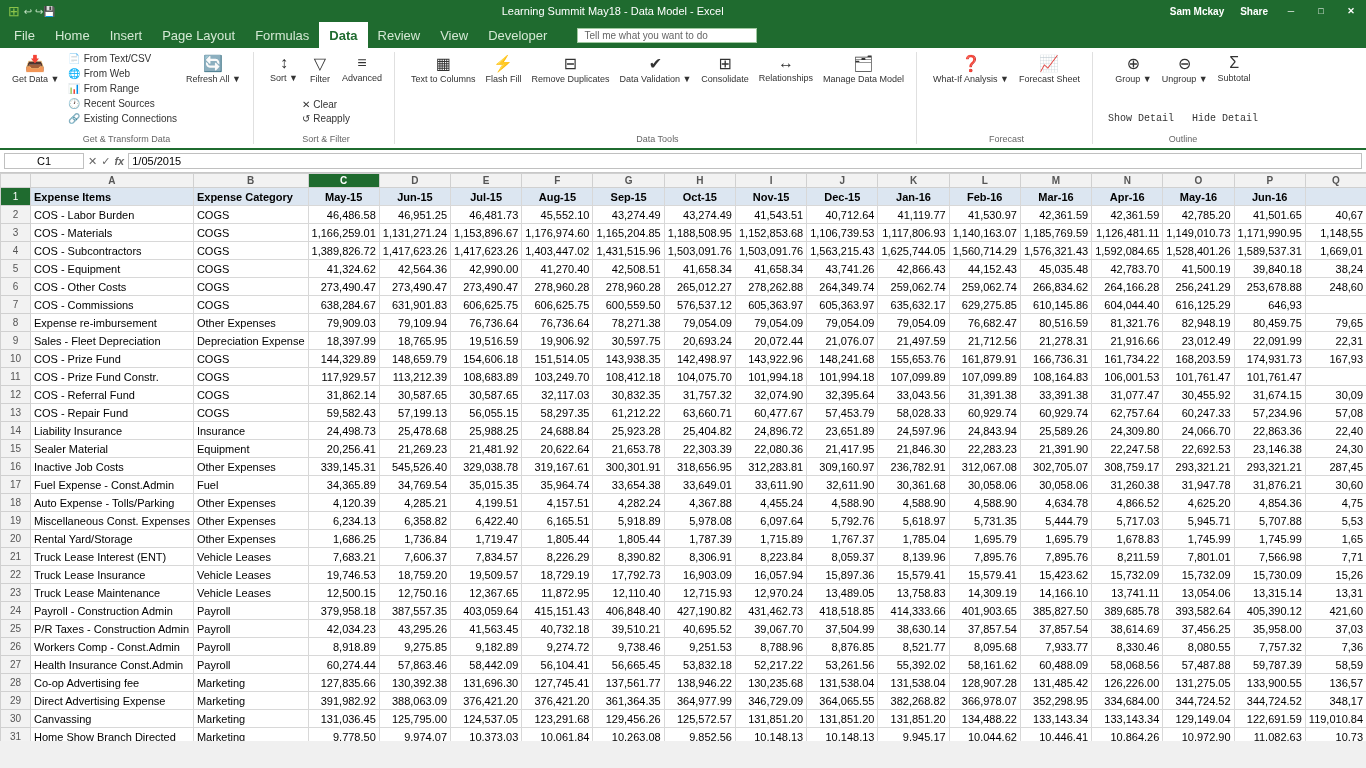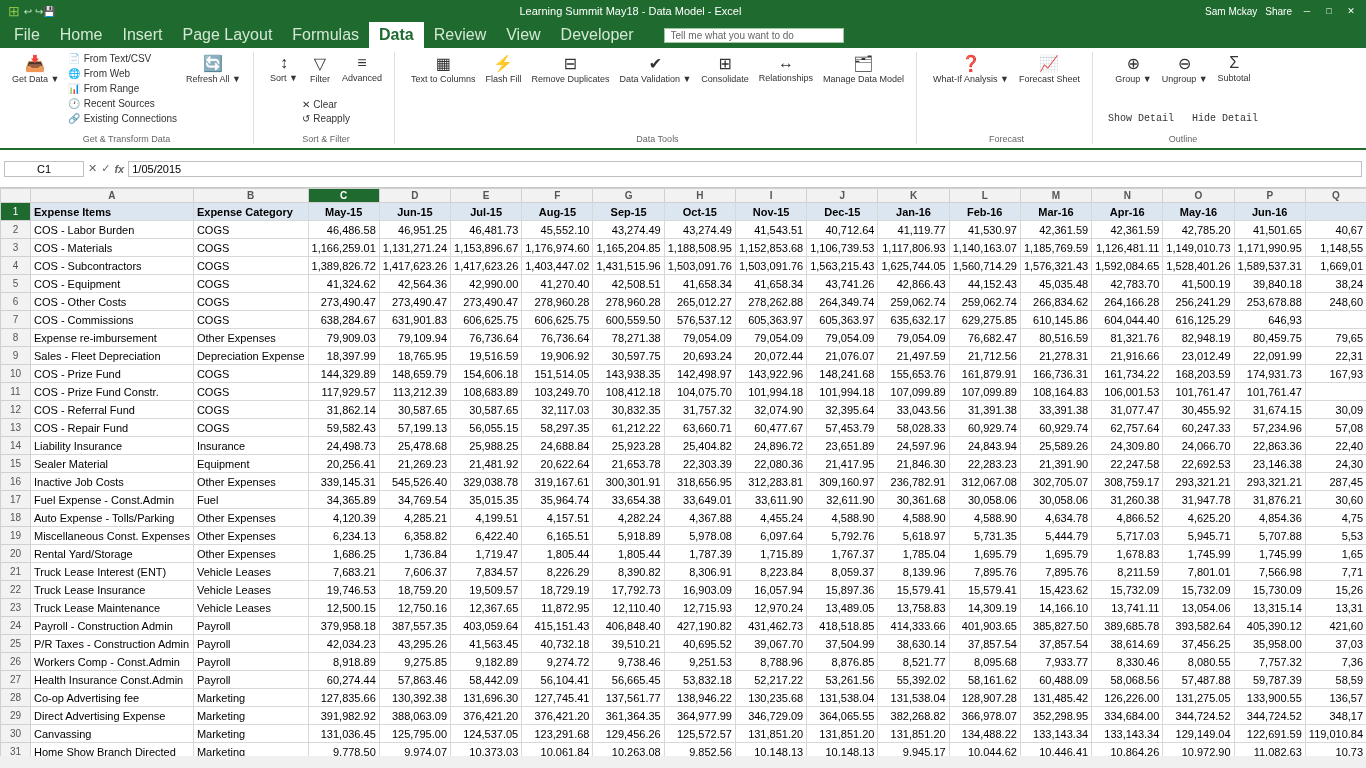--- a/index.html
+++ b/index.html
@@ -19,21 +19,21 @@
     #title-bar .title-text { flex: 1; text-align: center; }
     #title-bar .win-btn { width: 14px; height: 14px; display: flex; align-items: center; justify-content: center; font-size: 9px; color: white; cursor: pointer; }
     #ribbon-tabs {
       background: #1f6b2f;
       display: flex;
       height: 26px;
       padding-left: 4px;
     }
     .ribbon-tab {
       padding: 4px 10px;
-      font-size: 16px;
+      font-size: 13px;
       color: #d4e8d4;
       cursor: pointer;
       display: flex;
       align-items: center;
     }
     .ribbon-tab.active {
       background: white;
       color: #1f6b2f;
       font-weight: bold;
     }
@@ -81,21 +81,21 @@
       color: #333;
       border-radius: 2px;
     }
 
     
     #formula-bar {
       background: white;
       border-bottom: 1px solid #c8c8c8;
       display: flex;
       align-items: center;
-      height: 38px;
+      height: 23px;
       padding: 0 4px;
       gap: 4px;
     }
     #cell-ref {
       width: 80px;
       border: 1px solid #c0c0c0;
       font-size: 11px;
       padding: 1px 3px;
       text-align: center;
     }
@@ -188,21 +188,21 @@
   </style>
 </head>
 <body>
 
 <div id="title-bar">
   <div style="display:flex;align-items:center;gap:4px;">
     <span style="font-size:14px;color:#8bc34a;">⊞</span>
     <span style="font-size:10px;color:#c8e6c9;">↩ ↪💾</span>
   </div>
   <div class="title-text">Learning Summit May18 - Data Model - Excel</div>
-  <div style="display:flex;align-items:center;gap:8px;">
+  <div style="display:flex;align-items:center;gap:16px;font-weight:bold;">
     <span style="font-size:10px;">Sam Mckay</span>
     <span style="font-size:10px;cursor:pointer;">Share</span>
     <span class="win-btn">─</span>
     <span class="win-btn">□</span>
     <span class="win-btn">✕</span>
   </div>
 </div>
 
 <div id="ribbon-tabs">
   <div class="ribbon-tab">File</div>

